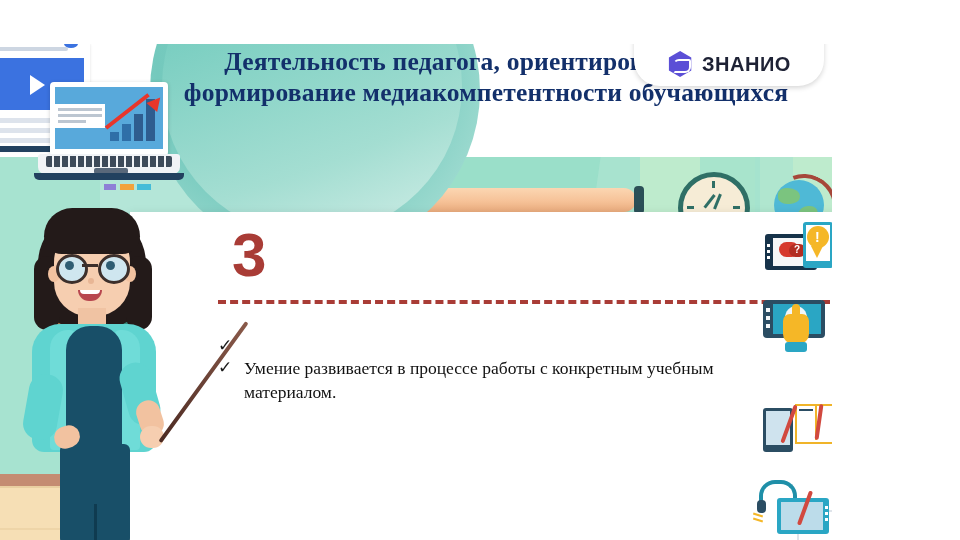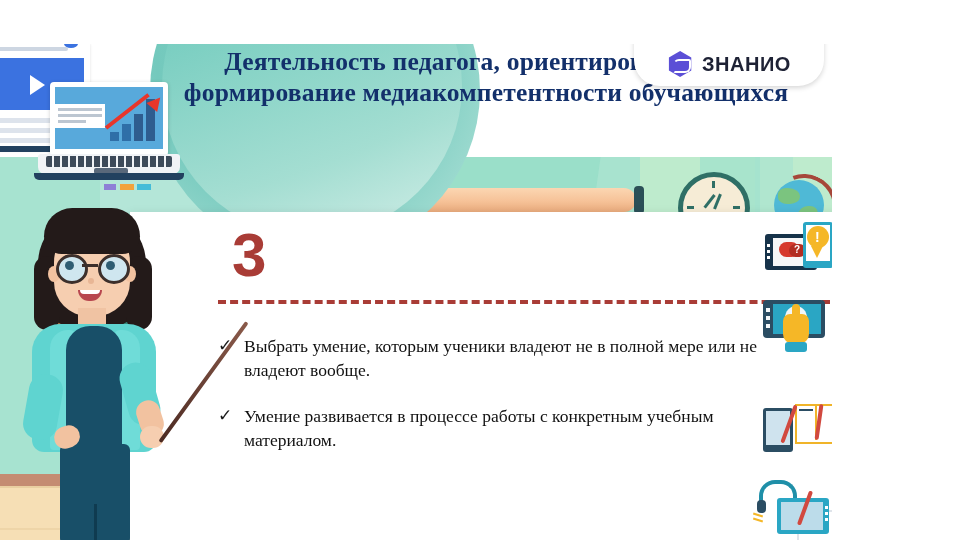--- a/index.html
+++ b/index.html
@@ -396,21 +396,20 @@
   </div>
 
   <div class="card">
 
     <div class="num">3</div>
     <div class="dashline"></div>
 
     <div class="bullets">
       <div class="bullet">
         <span class="chk">✓</span>
-        <span>Выбрать умение, которым ученики владеют не в полной мере или не владеют вообще.</span>
       </div>
       <div class="bullet">
         <span class="chk">✓</span>
         <span>Умение развивается в процессе работы с конкретным учебным материалом.</span>
       </div>
     </div>
 
     <div class="icons">
 
       <div class="ico ico1">

